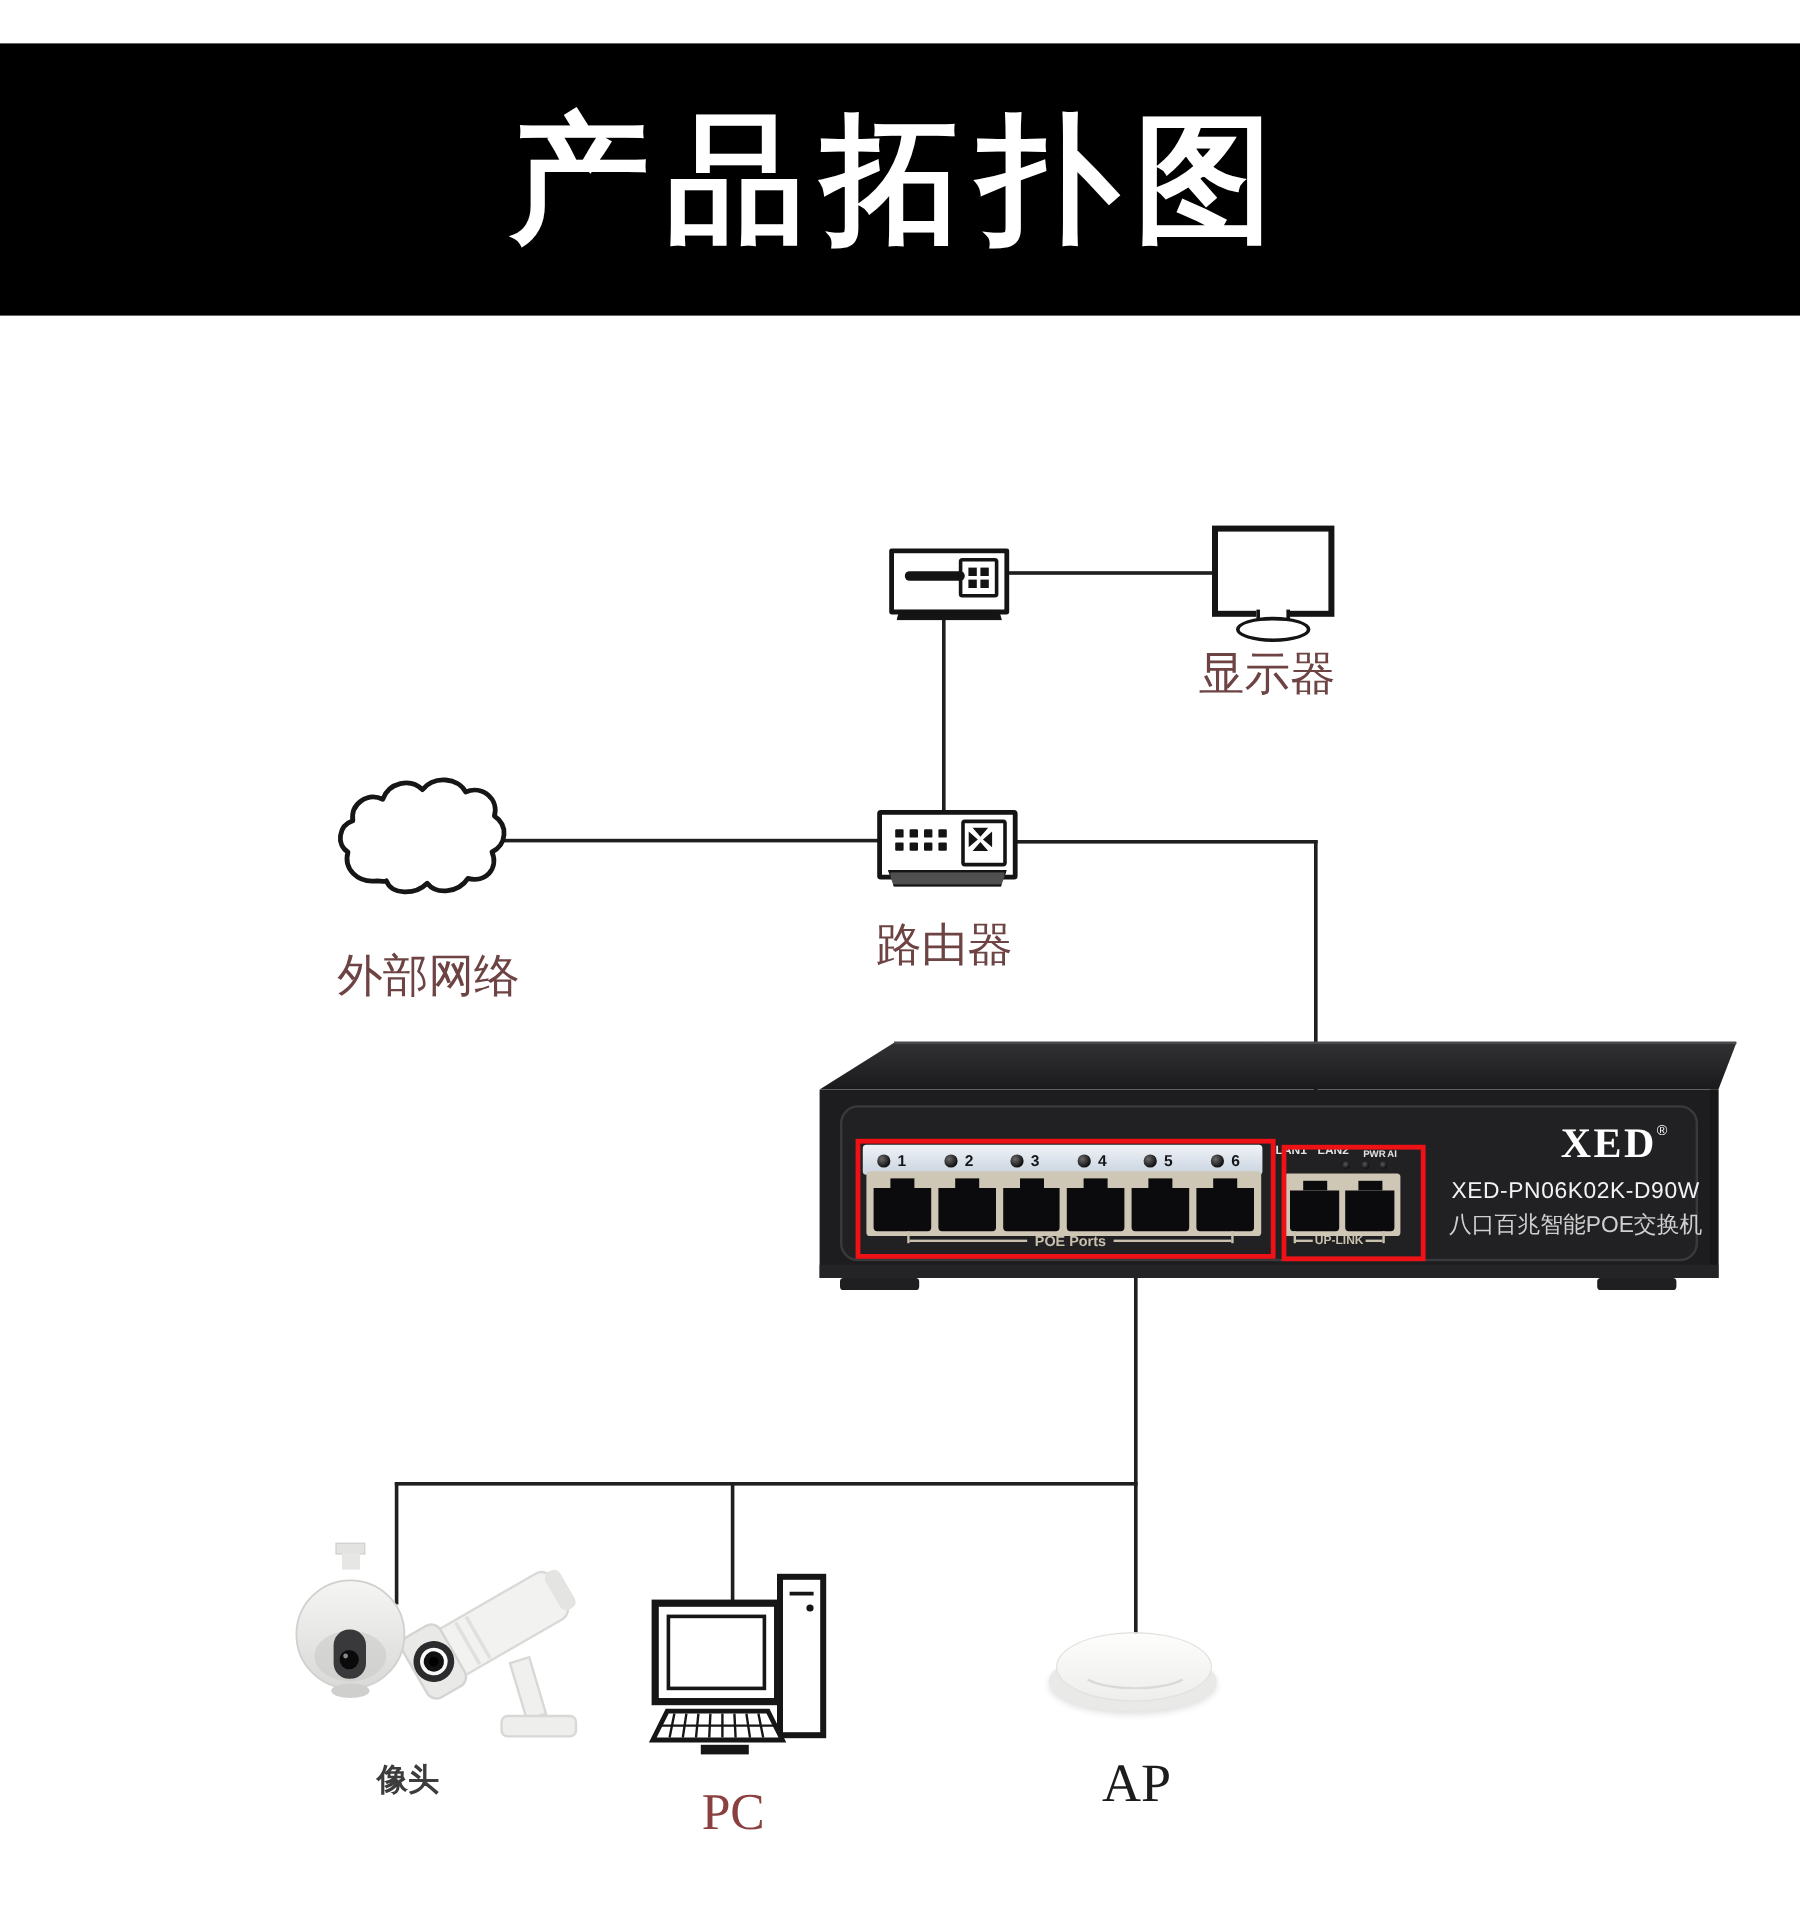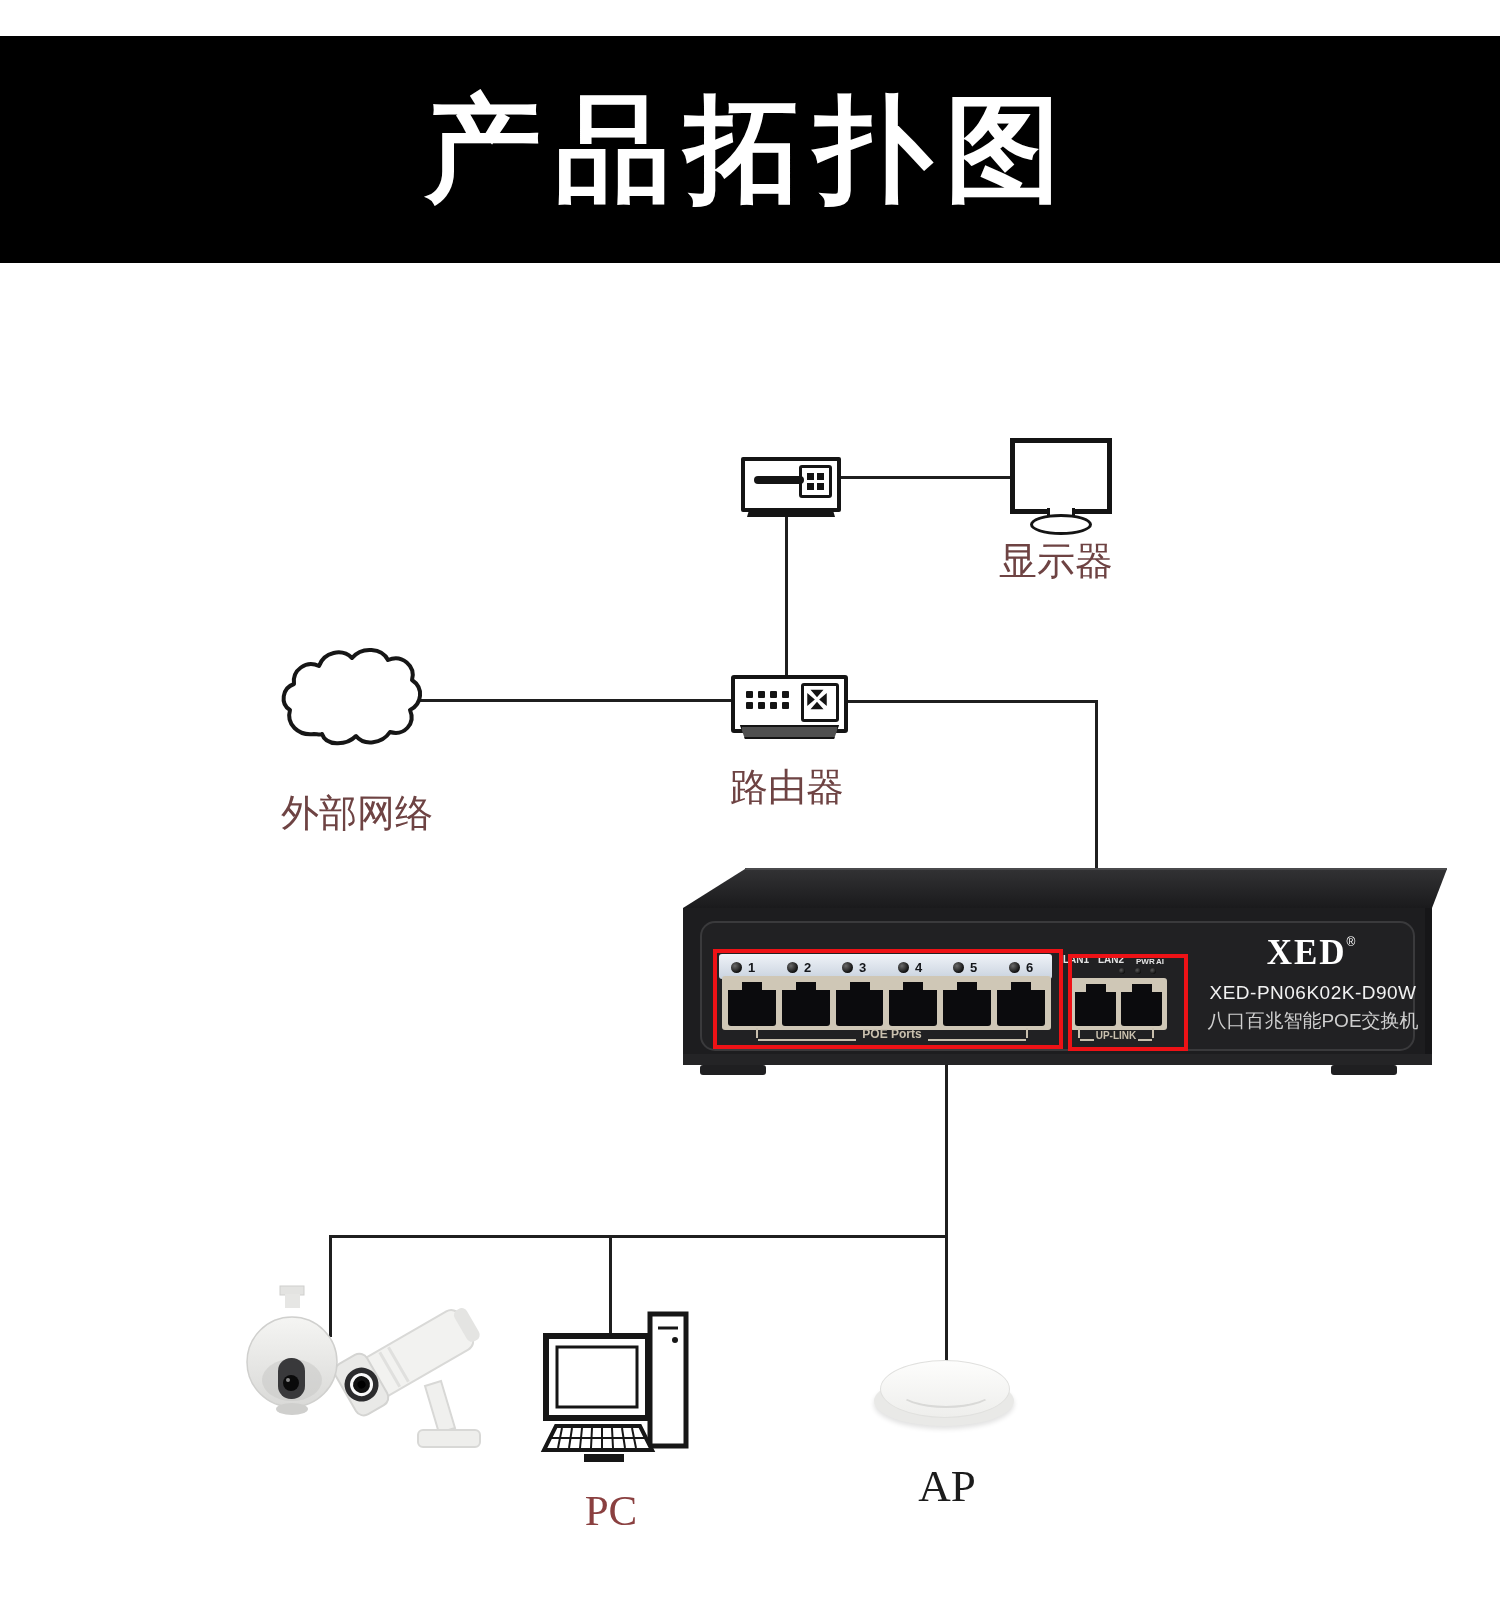--- a/index.html
+++ b/index.html
@@ -44,28 +44,28 @@
              background:linear-gradient(#f0f3f8,#c9d3df);z-index:4;}
   .led-cell{position:absolute;top:6px;display:flex;align-items:center;gap:6px;}
   .led-dot{width:11px;height:11px;border-radius:50%;background:radial-gradient(circle at 35% 35%,#6a6a6a,#101010 70%);}
   .led-cell b{font-size:13px;color:#14161a;font-family:"Liberation Sans",sans-serif;}
   .ports{position:absolute;background:#cfc7b6;border-radius:3px;display:flex;z-index:4;}
   .poe-ports{left:67px;top:125px;width:329px;height:54px;gap:6px;padding:4px 6px;box-sizing:border-box;}
   .uplink-ports{left:415px;top:127px;width:97px;height:52px;gap:5px;padding:4px 5px;box-sizing:border-box;}
   .rj45{flex:1;position:relative;margin-top:10px;background:#0b0b0d;border-radius:0 0 3px 3px;}
   .rj45::before{content:"";position:absolute;top:-8px;left:50%;transform:translateX(-50%);
                 width:20px;height:8px;background:#0b0b0d;}
-  .bracket{position:absolute;display:flex;align-items:flex-end;z-index:5;color:#c9c0ae;}
+  .bracket{position:absolute;display:flex;align-items:center;z-index:5;color:#c9c0ae;}
   .bracket .tick{width:2px;height:10px;background:#c9c0ae;transform:translateY(-3px);}
   .bracket .bline{flex:1;height:2px;background:#c9c0ae;}
   .bracket span{font-weight:bold;padding:0 6px;font-family:"Liberation Sans",sans-serif;}
   .lanlbl{position:absolute;color:#e3e3e3;font-weight:bold;z-index:5;font-family:"Liberation Sans",sans-serif;}
   .mini-led{position:absolute;width:6px;height:6px;border-radius:50%;z-index:5;
             background:radial-gradient(circle at 35% 35%,#585858,#0d0d0d 75%);}
-  .sw-logo{position:absolute;left:591px;top:82px;width:130px;text-align:center;z-index:4;color:#fff;}
+  .sw-logo{position:absolute;left:625px;top:82px;width:130px;text-align:center;z-index:4;color:#fff;}
   .sw-logo .brand{font-family:"Liberation Serif","DejaVu Serif",serif;font-weight:bold;font-size:35px;letter-spacing:2px;}
   .sw-logo sup{font-size:12px;vertical-align:18px;}
   .sw-model{position:absolute;left:552px;top:131px;width:212px;text-align:center;z-index:4;
             color:#f2f2f2;font-size:19px;letter-spacing:.5px;}
   .sw-sub{position:absolute;left:552px;top:157px;width:212px;text-align:center;z-index:4;
           color:#cfcfcf;font-size:19px;}
   
   .lbl{position:absolute;text-align:center;font-family:"Liberation Serif","DejaVu Serif",serif;z-index:2;}
   .maroon{color:#6e4343;}
   
@@ -252,20 +252,21 @@
     <rect x="58" y="4" width="24" height="9" fill="#e3e3e1" stroke="#cfcfcd" stroke-width="1"></rect>
     <rect x="63" y="12" width="15" height="14" fill="#e6e6e4"></rect>
     <circle cx="70" cy="80" r="45" fill="url(#camg)" stroke="#d0d0ce" stroke-width="1.5"></circle>
     <ellipse cx="70" cy="98" rx="30" ry="21" fill="#c9c9c7" opacity="0.55"></ellipse>
     <rect x="56" y="76" width="27" height="41" rx="13" fill="#39393b"></rect>
     <circle cx="69" cy="101" r="8" fill="#0a0a0a"></circle>
     <circle cx="66" cy="98" r="2" fill="#8a8a8a"></circle>
     <ellipse cx="70" cy="127" rx="16" ry="6" fill="#cfcfcd"></ellipse>
   </svg>
   <div class="lbl" style="left:170px;top:1432px;width:340px;font-size:26px;line-height:1.25;color:#3c3c3c;font-weight:bold;">
+    <div>像头</div>
   </div>
 
   <svg class="svgbox" style="left:540px;top:1272px;" width="155" height="160" viewBox="0 0 155 160">
     <rect x="110" y="6" width="36" height="132" fill="#fff" stroke="#161616" stroke-width="5"></rect>
     <line x1="118" y1="20" x2="138" y2="20" stroke="#161616" stroke-width="3"></line>
     <circle cx="135" cy="32" r="3" fill="#161616"></circle>
     <rect x="6" y="28" width="102" height="82" fill="#fff" stroke="#161616" stroke-width="6"></rect>
     <rect x="17" y="39" width="80" height="60" fill="#fff" stroke="#161616" stroke-width="3"></rect>
     <polygon points="16,118 100,118 112,142 4,142" fill="#fff" stroke="#161616" stroke-width="4"></polygon>
     <path d="M22,120 L18,140 M32,120 L29,140 M42,120 L40,140 M52,120 L51,140 M62,120 L62,140 M72,120 L73,140 M82,120 L85,140 M92,120 L96,140 M10,130 L106,130" stroke="#161616" stroke-width="2" fill="none"></path>

